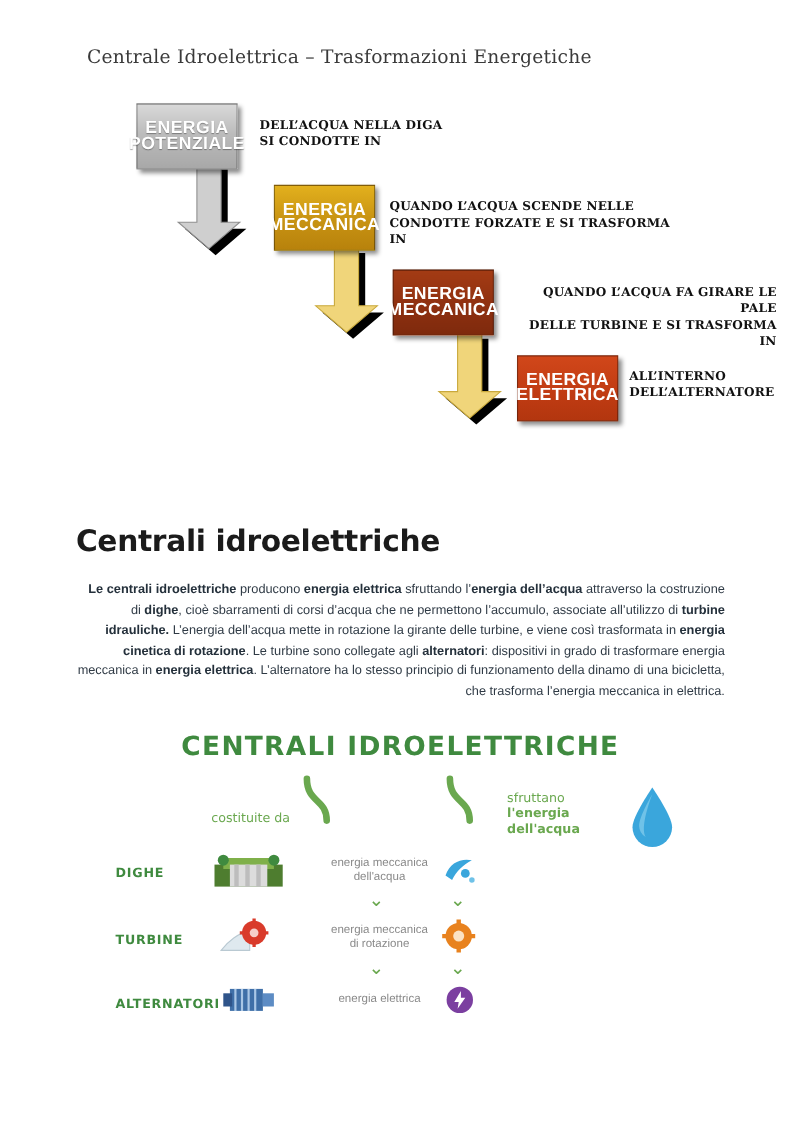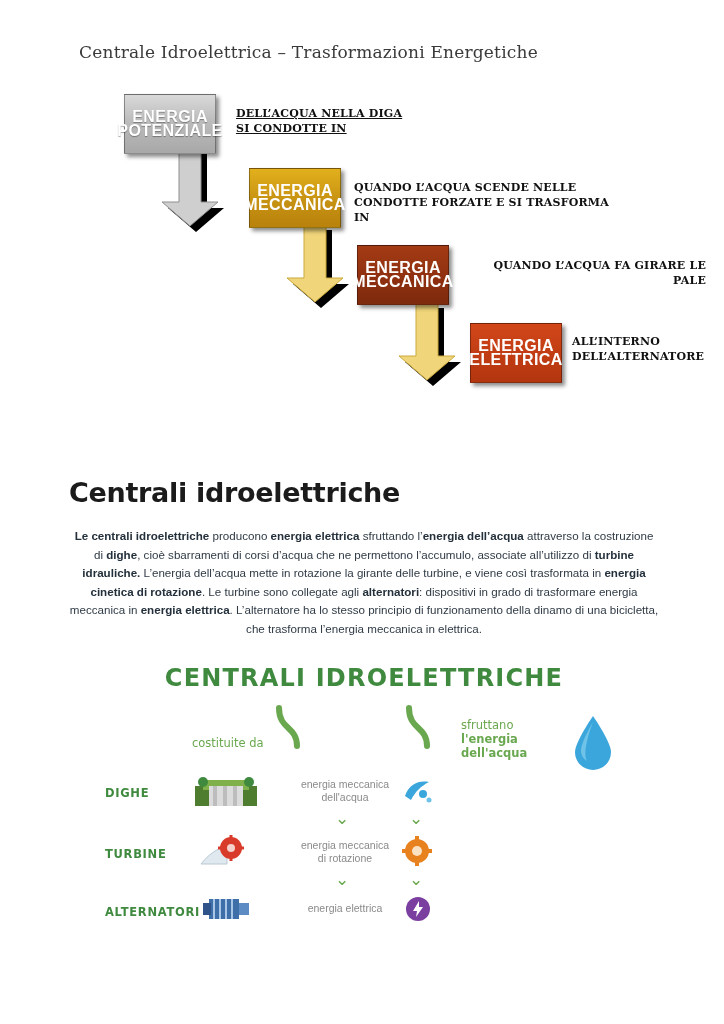--- a/index.html
+++ b/index.html
@@ -75,21 +75,21 @@
   
   .cap {
     position: absolute;
     font-family: "DejaVu Serif", serif;
     font-weight: bold;
     font-size: 11px;
     line-height: 15px;
     color: #111111;
     letter-spacing: 0.2px;
   }
-  .cap-1 { left: 236px; top: 26px; width: 230px; text-decoration: underline; }
+  .cap-1 { left: 236px; top: 26px; width: 230px; }
   .cap-2 { left: 354px; top: 100px; width: 260px; }
   .cap-3 { left: 466px; top: 178px; width: 240px; text-align: right; }
   .cap-4 { left: 572px; top: 254px; width: 150px; }
 
   
   .h1 {
     position: absolute;
     left: 69px;
     top: 477px;
     font-family: "DejaVu Sans", sans-serif;
@@ -102,21 +102,21 @@
   
   .para {
     position: absolute;
     left: 69px;
     top: 527px;
     width: 590px;
     font-family: "Liberation Sans", sans-serif;
     font-size: 11.6px;
     line-height: 18.5px;
     color: #2f3a45;
-    text-align: center;
+    text-align: right;
   }
   .para b { font-weight: bold; color: #24303b; }
 
   
   .info {
     position: absolute;
     left: 69px;
     top: 650px;
     width: 590px;
     height: 290px;
@@ -231,20 +231,21 @@
   <div class="cap cap-1">
     <div>DELL’ACQUA NELLA DIGA</div>
     <div>SI CONDOTTE IN</div>
   </div>
   <div class="cap cap-2">
     <div>QUANDO L’ACQUA SCENDE NELLE</div>
     <div>CONDOTTE FORZATE E SI TRASFORMA IN</div>
   </div>
   <div class="cap cap-3">
     <div>QUANDO L’ACQUA FA GIRARE LE PALE</div>
+    <div>DELLE TURBINE E SI TRASFORMA IN</div>
   </div>
   <div class="cap cap-4">
     <div>ALL’INTERNO</div>
     <div>DELL’ALTERNATORE</div>
   </div>
 </div>
 
 <div class="h1">Centrali idroelettriche</div>
 <div class="para"><b>Le centrali idroelettriche</b> producono <b>energia elettrica</b> sfruttando l’<b>energia dell’acqua</b> attraverso la costruzione di <b>dighe</b>, cioè sbarramenti di corsi d’acqua che ne permettono l’accumulo, associate all’utilizzo di <b>turbine idrauliche.</b> L’energia dell’acqua mette in rotazione la girante delle turbine, e viene così trasformata in <b>energia cinetica di rotazione</b>. Le turbine sono collegate agli <b>alternatori</b>: dispositivi in grado di trasformare energia meccanica in <b>energia elettrica</b>. L’alternatore ha lo stesso principio di funzionamento della dinamo di una bicicletta, che trasforma l’energia meccanica in elettrica.</div>
 

